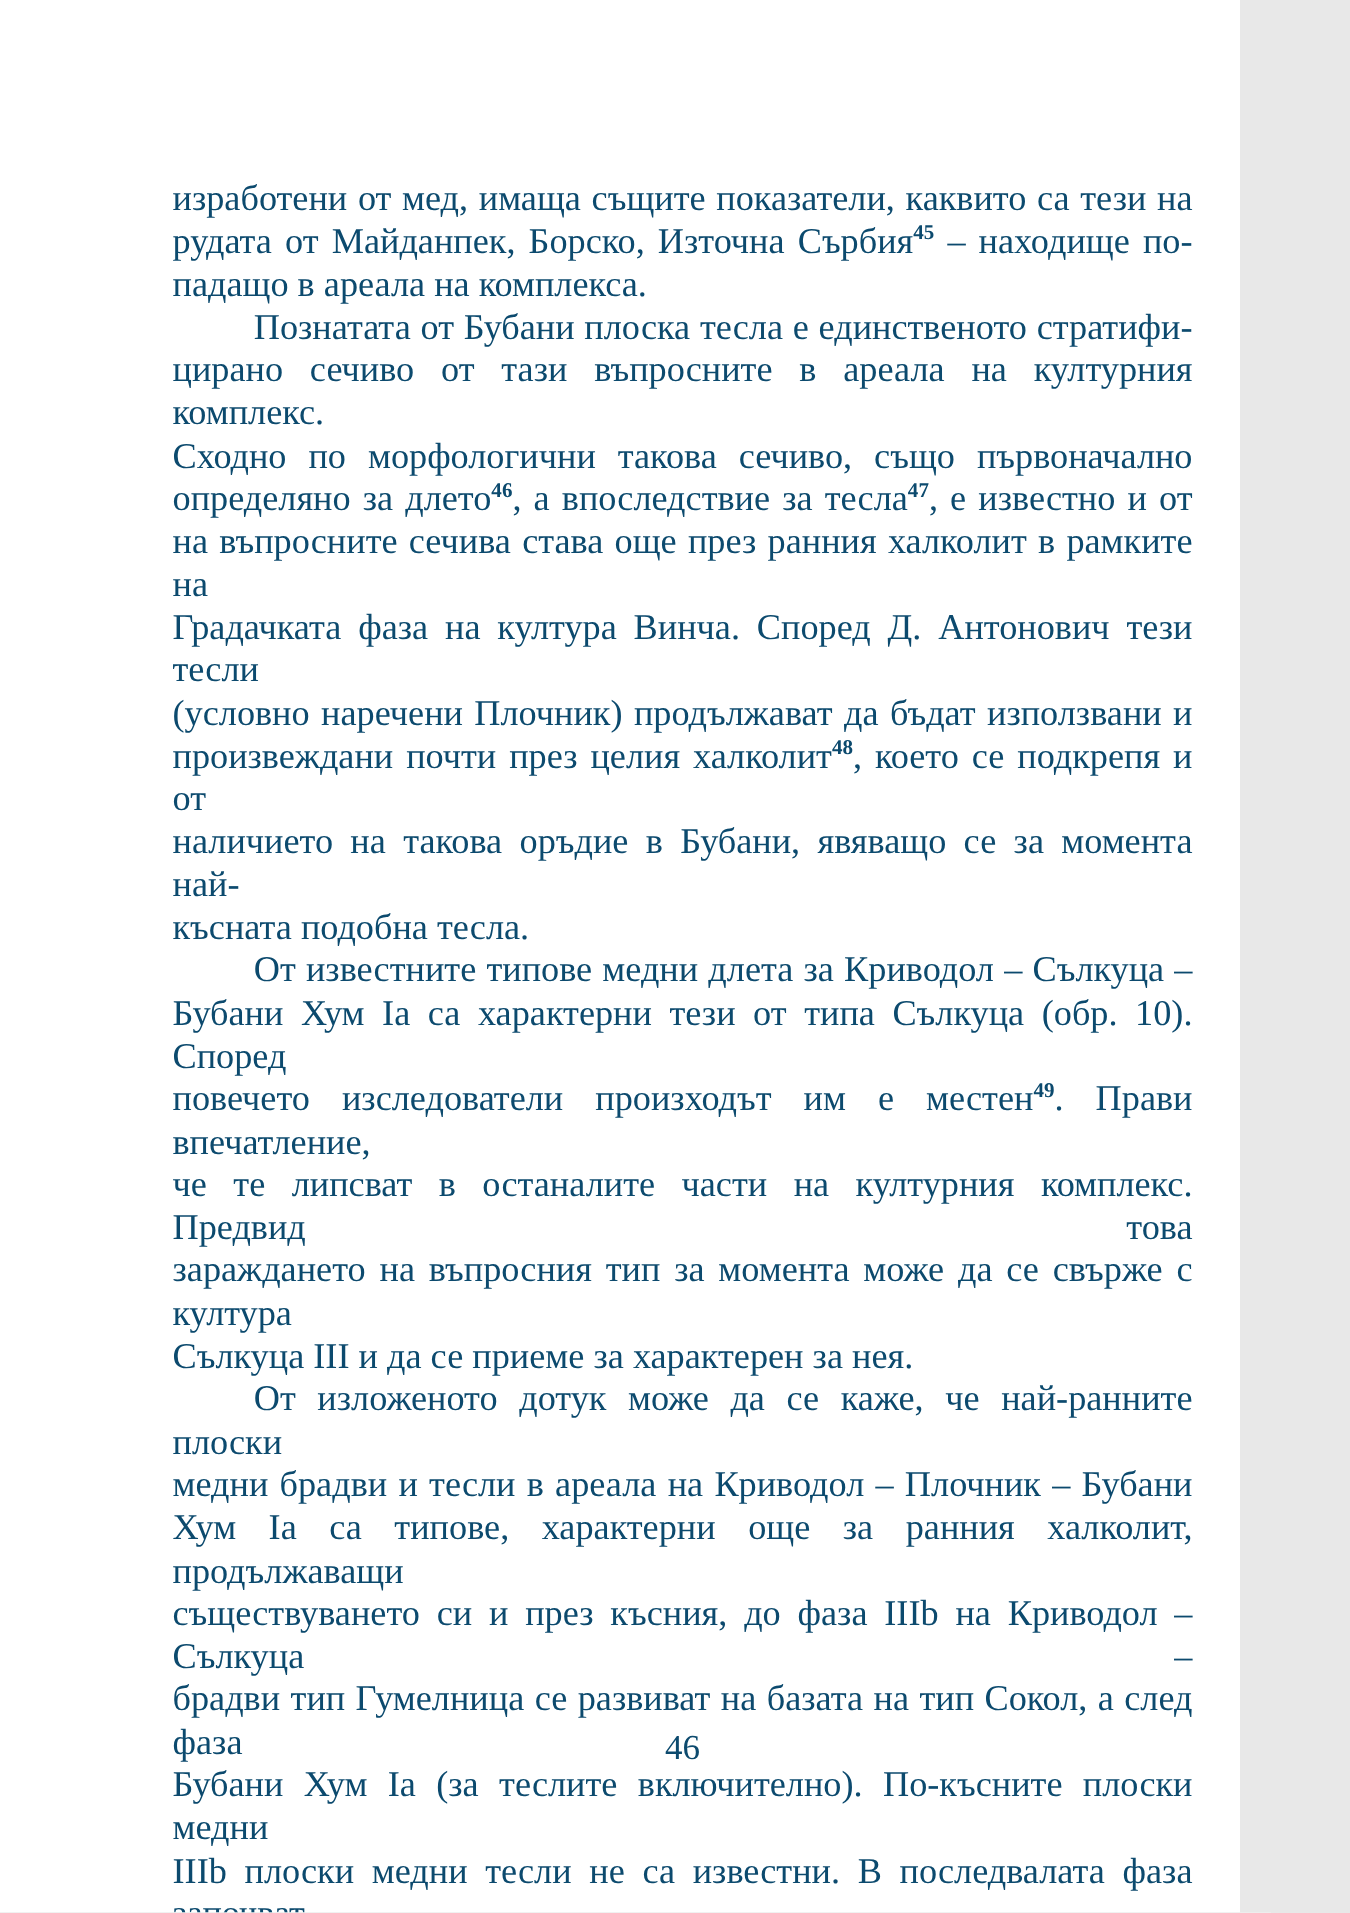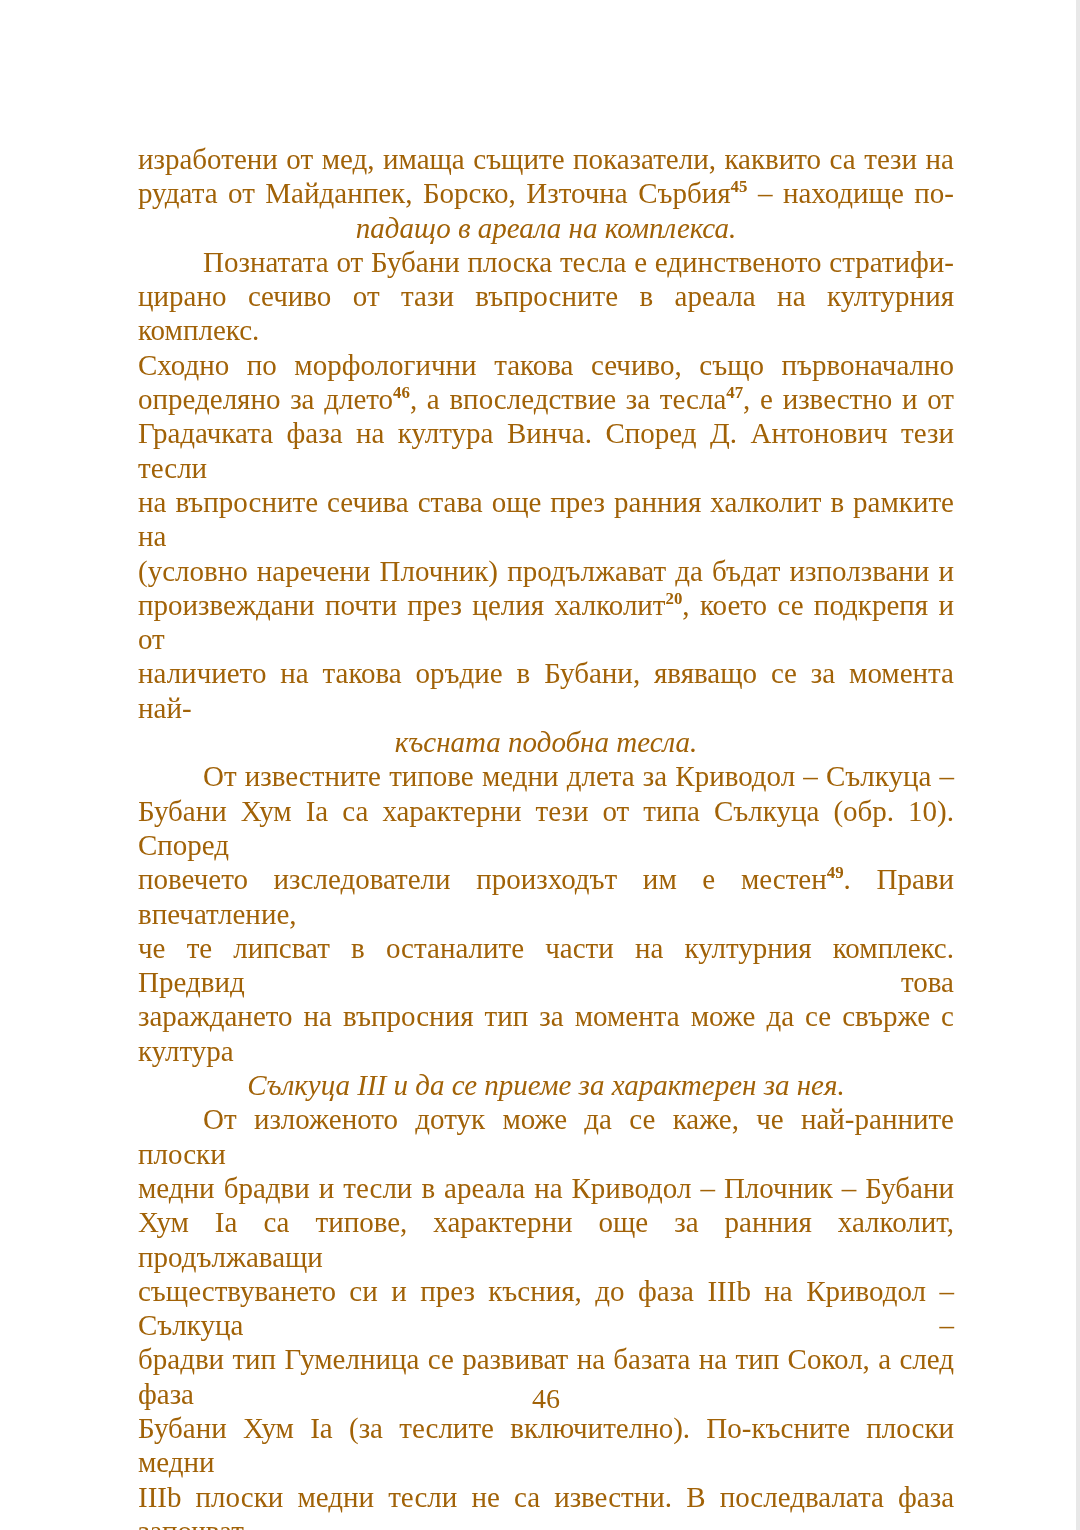--- a/index.html
+++ b/index.html
@@ -1,39 +1,39 @@
 <!DOCTYPE html>
 <html><head>
 <meta charset="utf-8">
 <style>
   html, body { margin: 0; padding: 0; background: #e8e8e8; }
   .page {
     position: relative;
-    width: 1076px;
+    width: 992px;
     height: 1530px;
     background: #ffffff;
     font-family: "Liberation Serif", "DejaVu Serif", serif;
-    color: #a16207;
+    color: #0c4a6e;
     overflow: hidden;
   }
   .text-block {
     position: absolute;
     left: 138px;
     top: 142px;
     width: 816px;
     font-size: 29px;
     line-height: 34.3px;
   }
   .paragraph { margin: 0; padding: 0; }
   .line { white-space: normal; }
   .line.justify {
     text-align: justify;
     text-align-last: justify;
   }
-  .line.left { text-align: center; font-style: italic; }
+  .line.left { text-align: left; }
   .line.indent { text-indent: 65px; }
   sup.fnref {
     font-size: 0.58em;
     line-height: 0;
     vertical-align: super;
     letter-spacing: 0;
     font-weight: bold;
   }
   .page-number {
     position: absolute;
@@ -53,24 +53,24 @@
       <div class="paragraph">
         <div class="line justify"><span>изработени от мед, имаща същите показатели, каквито са тези на</span></div>
         <div class="line justify"><span>рудата от Майданпек, Борско, Източна Сърбия</span><sup class="fnref">45</sup><span> – находище по-</span></div>
         <div class="line left"><span>падащо в ареала на комплекса.</span></div>
       </div>
       <div class="paragraph">
         <div class="line justify indent"><span>Познатата от Бубани плоска тесла е единственото стратифи-</span></div>
         <div class="line justify"><span>цирано сечиво от тази въпросните в ареала на културния комплекс.</span></div>
         <div class="line justify"><span>Сходно по морфологични такова сечиво, също първоначално</span></div>
         <div class="line justify"><span>определяно за длето</span><sup class="fnref">46</sup><span>, а впоследствие за тесла</span><sup class="fnref">47</sup><span>, е известно и от</span></div>
+        <div class="line justify"><span>на въпросните сечива става още през ранния халколит в рамките на</span></div>
         <div class="line justify"><span>Градачката фаза на култура Винча. Според Д. Антонович тези тесли</span></div>
-        <div class="line justify"><span>на въпросните сечива става още през ранния халколит в рамките на</span></div>
         <div class="line justify"><span>(условно наречени Плочник) продължават да бъдат използвани и</span></div>
-        <div class="line justify"><span>произвеждани почти през целия халколит</span><sup class="fnref">20</sup><span>, което се подкрепя и от</span></div>
+        <div class="line justify"><span>произвеждани почти през целия халколит</span><sup class="fnref">48</sup><span>, което се подкрепя и от</span></div>
         <div class="line justify"><span>наличието на такова оръдие в Бубани, явяващо се за момента най-</span></div>
         <div class="line left"><span>късната подобна тесла.</span></div>
       </div>
       <div class="paragraph">
         <div class="line justify indent"><span>От известните типове медни длета за Криводол – Сълкуца –</span></div>
         <div class="line justify"><span>Бубани Хум Iа са характерни тези от типа Сълкуца (обр. 10). Според</span></div>
         <div class="line justify"><span>повечето изследователи произходът им е местен</span><sup class="fnref">49</sup><span>. Прави впечатление,</span></div>
         <div class="line justify"><span>че те липсват в останалите части на културния комплекс. Предвид това</span></div>
         <div class="line justify"><span>зараждането на въпросния тип за момента може да се свърже с култура</span></div>
         <div class="line left"><span>Сълкуца III и да се приеме за характерен за нея.</span></div>

